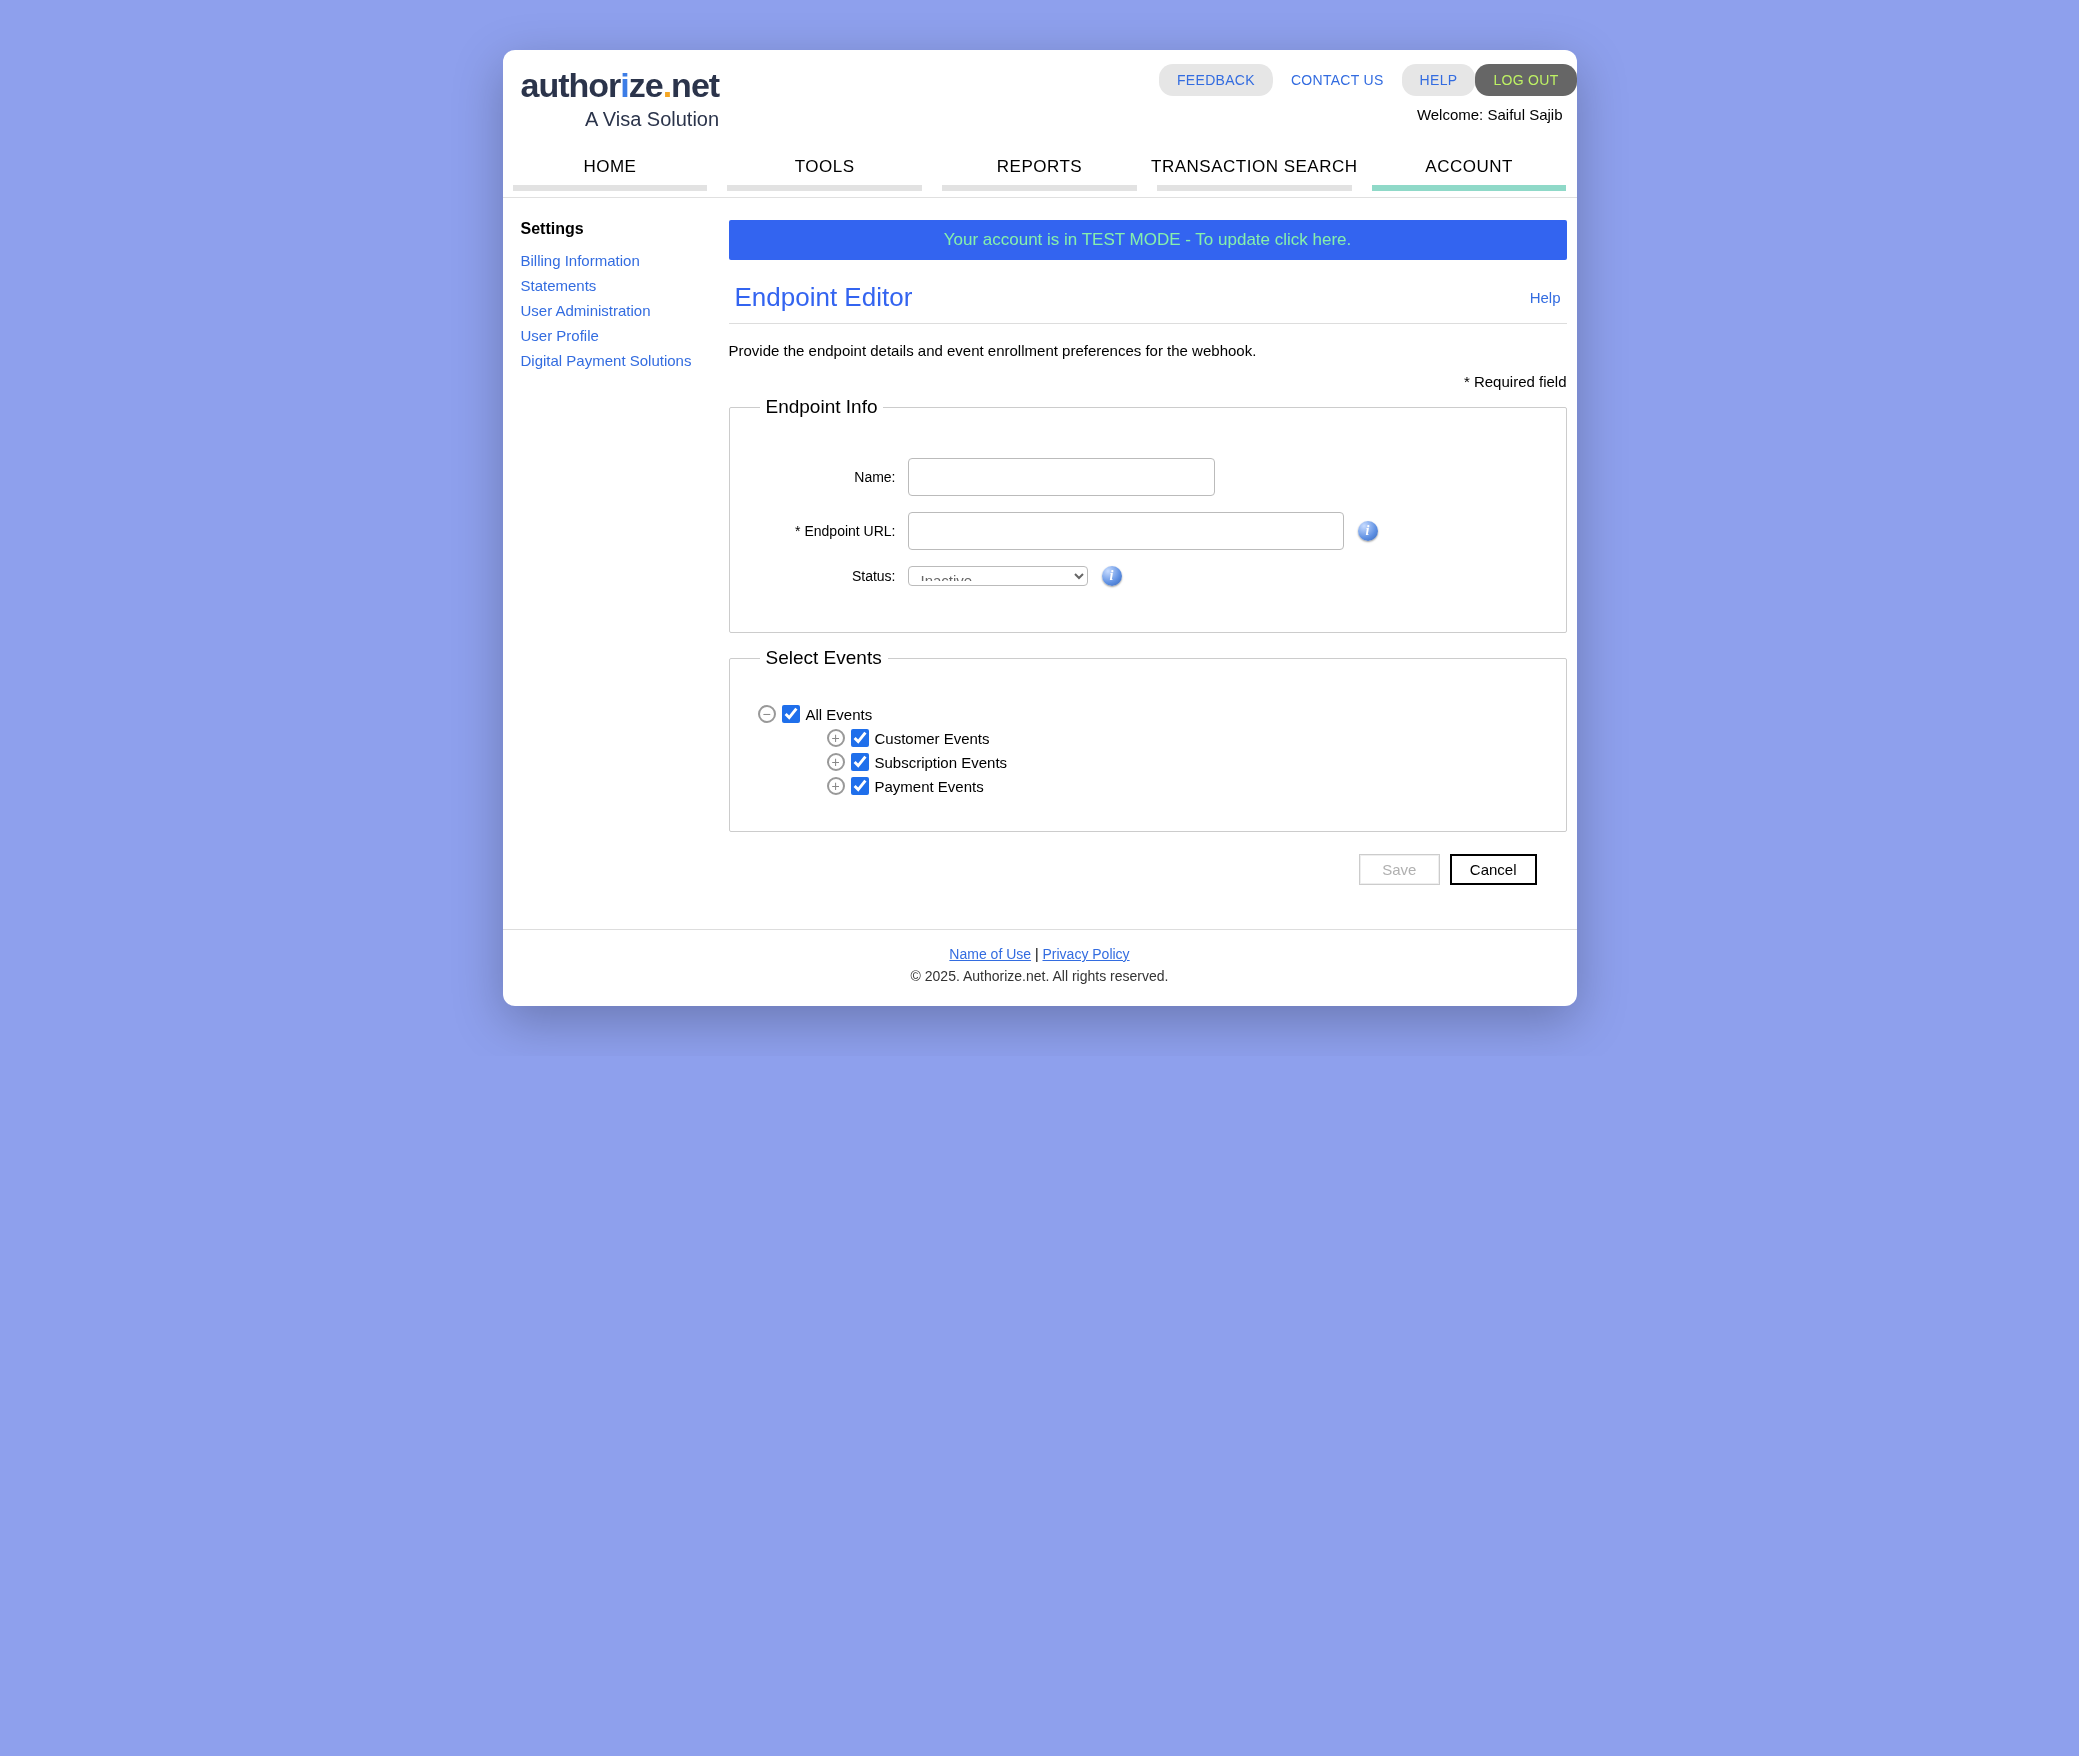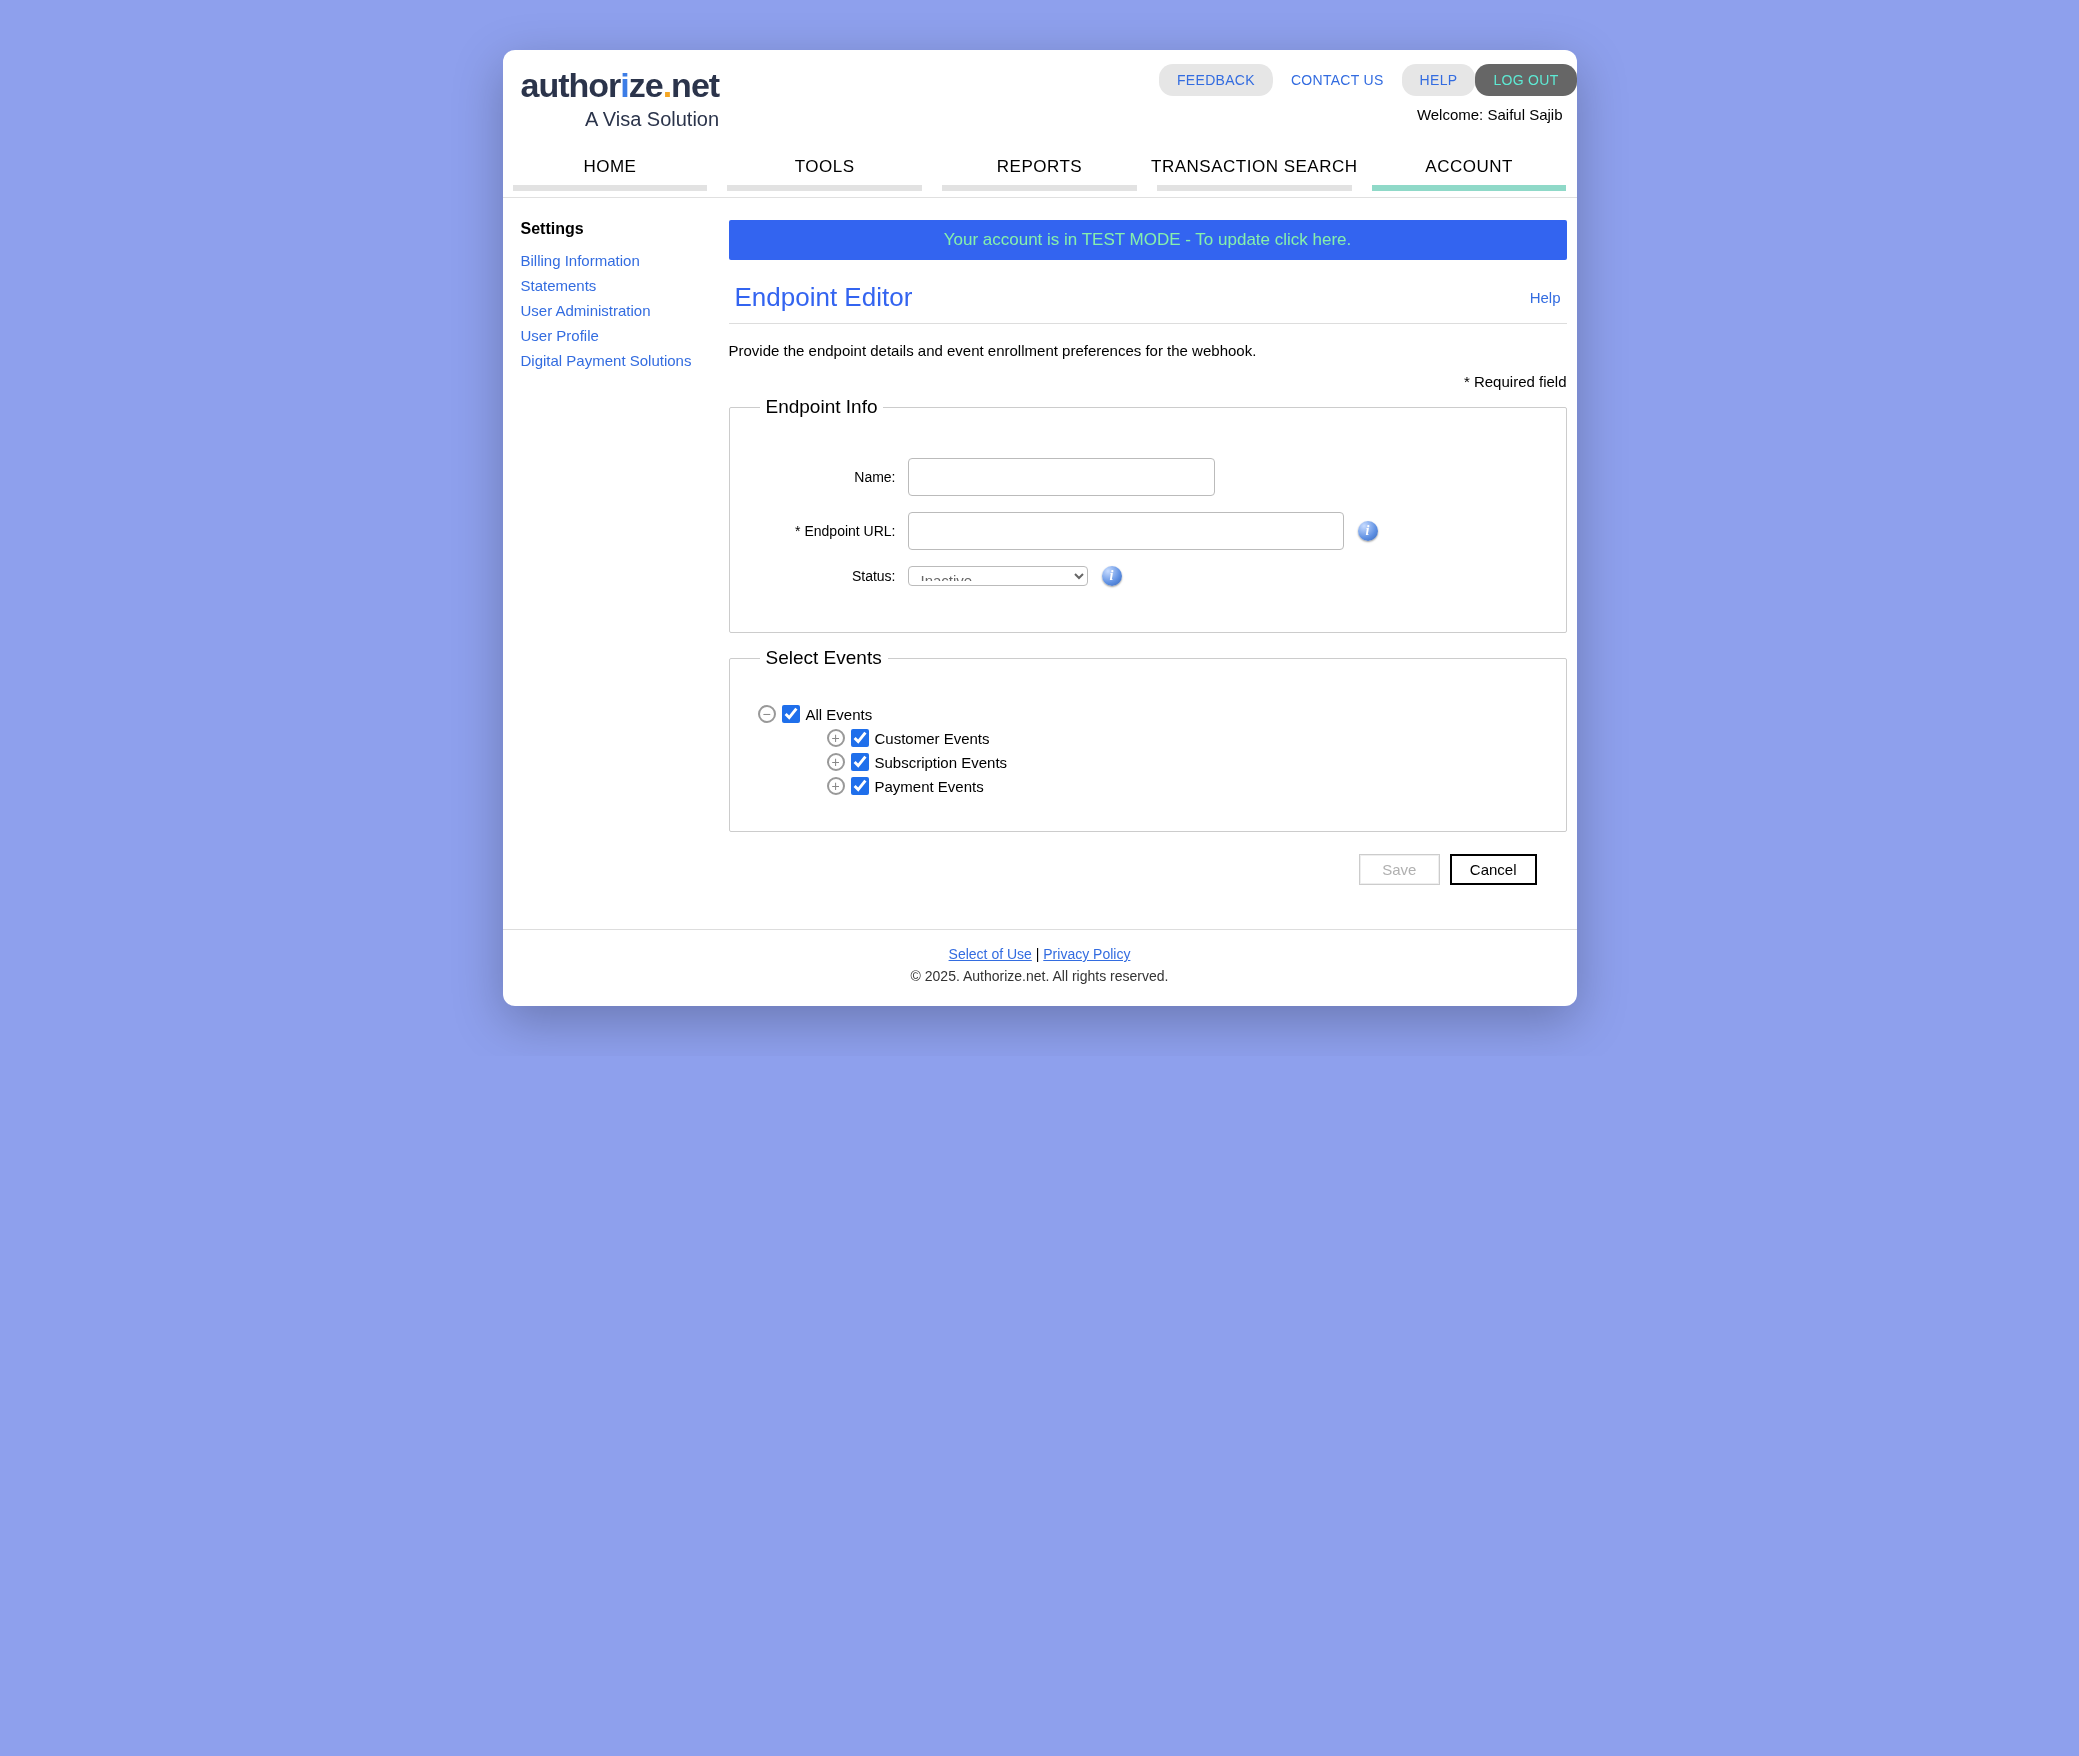--- a/index.html
+++ b/index.html
@@ -54,21 +54,21 @@
   .toplinks a, .toplinks span.logout {
     display: inline-block;
     padding: 8px 18px;
     font-size: 14px;
     text-decoration: none;
     letter-spacing: 0.3px;
     border-radius: 14px;
   }
   .tl-grey { background:#e6e6e6; color:#336ce0; }
   .tl-white { background:#fff; color:#336ce0; }
-  .logout { background:#666; color:#5eead4; cursor:pointer; }
+  .logout { background:#666; color:#bef264; cursor:pointer; }
   .welcome {
     font-size: 15px;
     color:#000;
     padding: 10px 14px 0 0;
   }
   .mainnav {
     display:flex;
     margin-top: 16px;
     border-bottom:1px solid #e0e0e0;
   }
@@ -359,20 +359,20 @@
       <div class="btn-row">
         <button class="btn save" disabled="">Save</button>
         <button class="btn cancel">Cancel</button>
       </div>
     </main>
   </div>
 
   <div class="footer-sep"></div>
   <div class="footer">
     <div>
-      <a href="#">Select of Use</a>
+      <a href="#">Name of Use</a>
       <span>  |  </span>
       <a href="#">Privacy Policy</a>
     </div>
     <div class="copy">© 2025. Authorize.net. All rights reserved.</div>
   </div>
 </div>
 
 
 </body></html>

